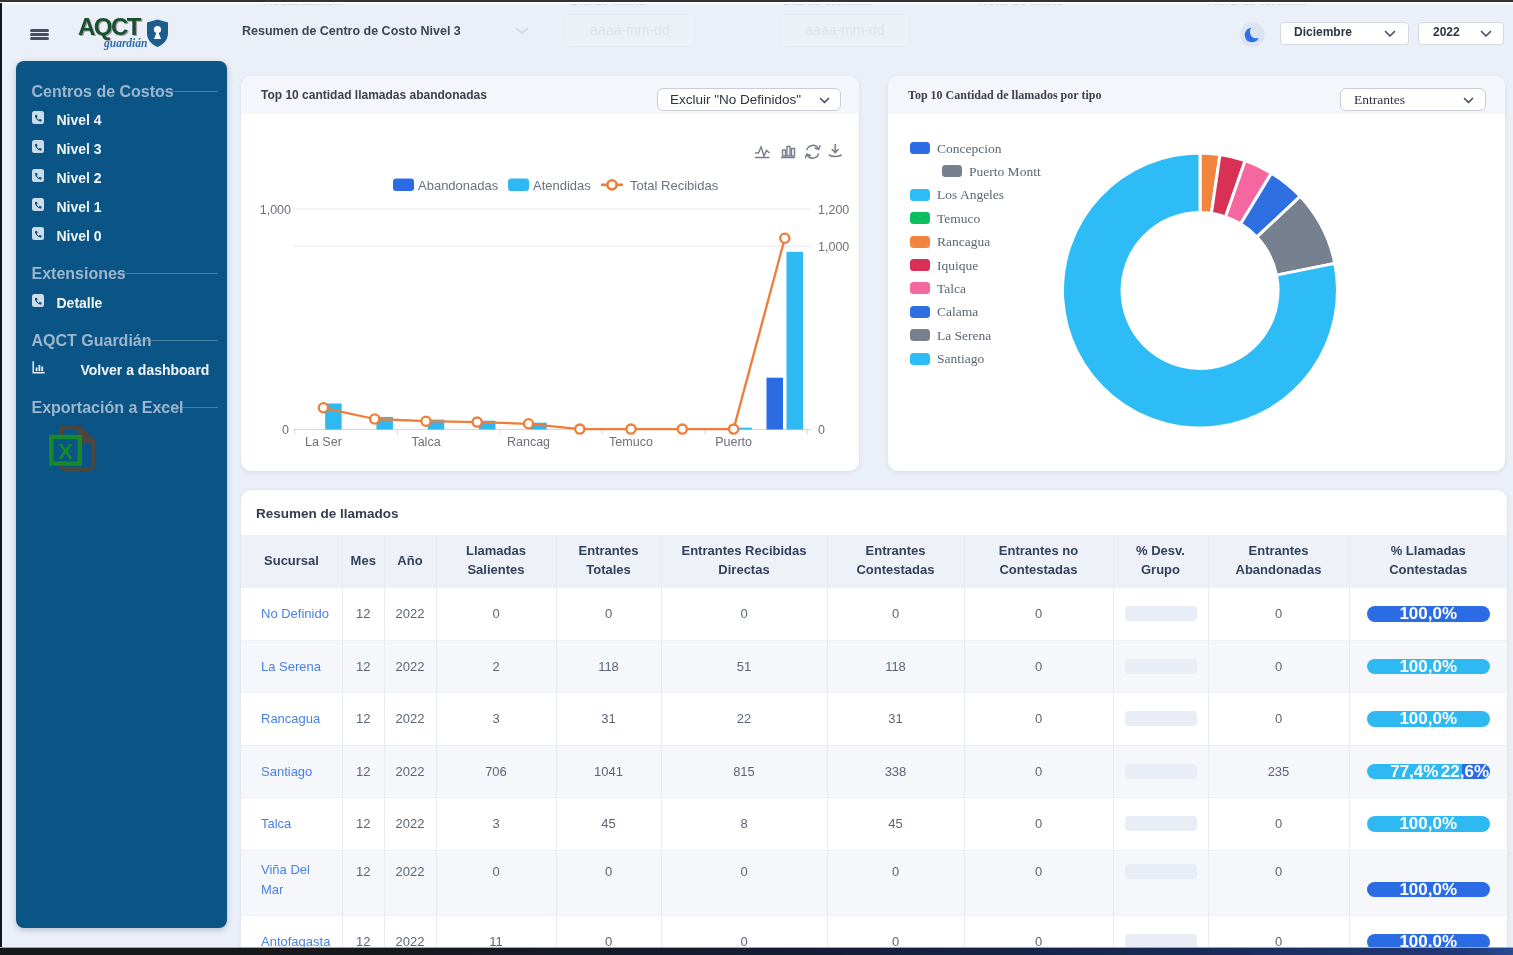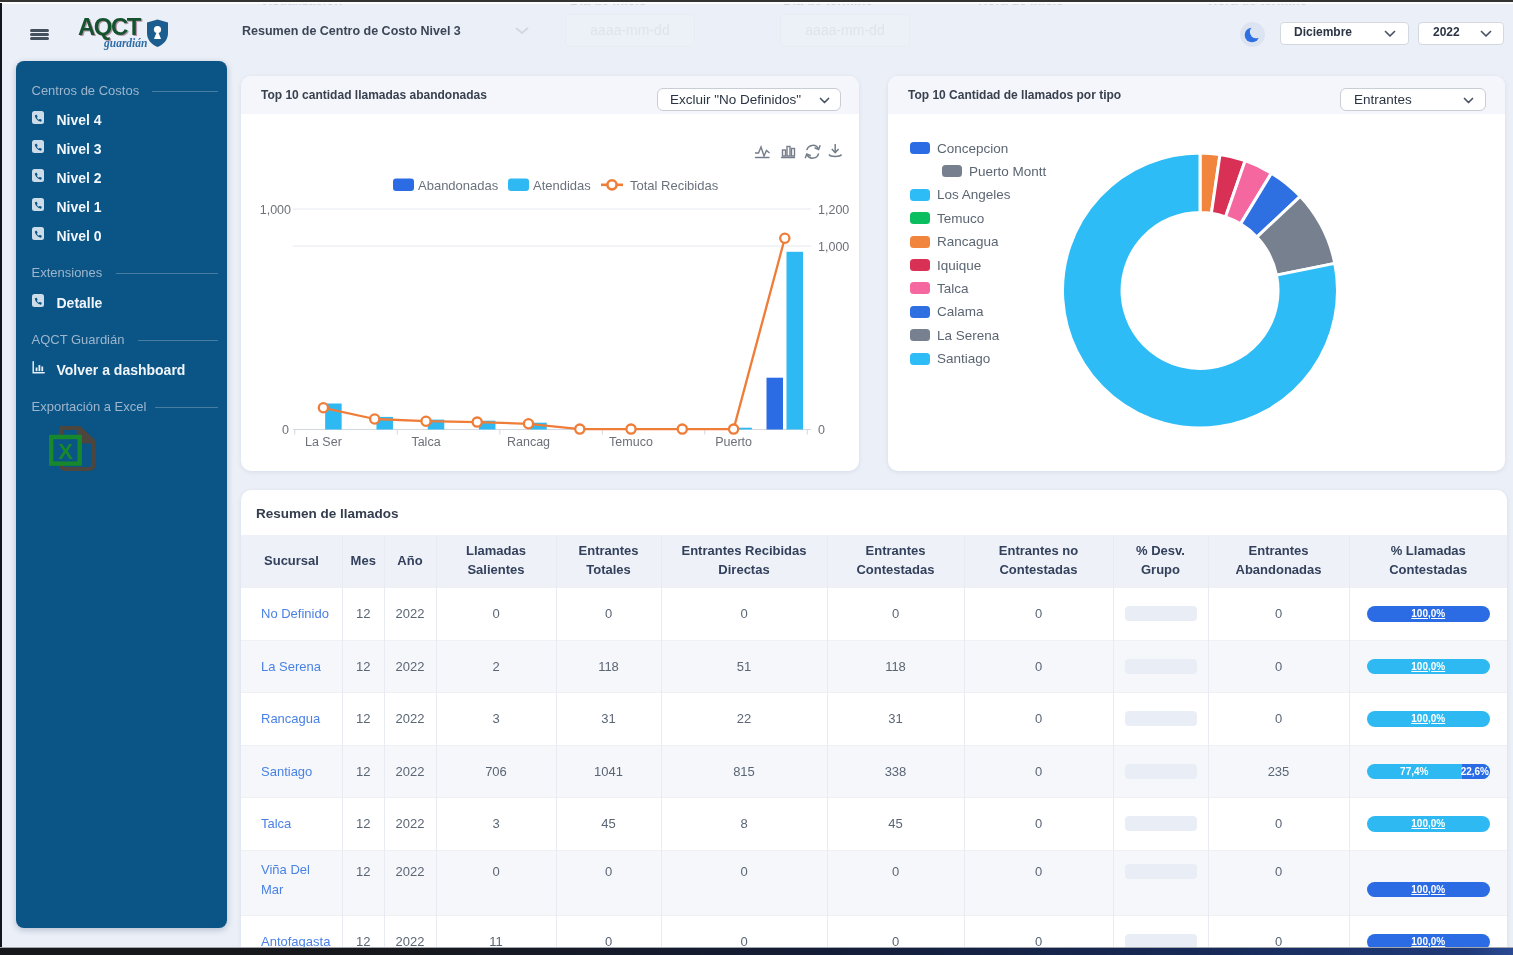--- a/index.html
+++ b/index.html
@@ -17,21 +17,21 @@
   .ghostlbl { position:absolute; top:-7px; font-size:13px; font-weight:600; color:rgba(95,105,122,0.22); white-space:nowrap; }
   .ghostbox { position:absolute; top:14px; height:33px; border:1px solid rgba(120,130,150,0.045); border-radius:5px; background:rgba(255,255,255,0.09); color:rgba(120,130,145,0.11); font-size:14px; line-height:31px; text-align:center; }
   
   #hamb { left:30px; top:29px; z-index:20; }
   #hamb div { width:18.5px; height:2.5px; border-radius:2px; background:#45505f; margin-bottom:1.6px; }
   #pagetitle { left:242px; top:23.5px; font-size:12.5px; font-weight:700; color:#3c4656; z-index:20; }
   #moonbtn { left:1240px; top:21.5px; width:25px; height:25px; border-radius:50%; background:#dde4f1; z-index:20; }
   .hsel { position:absolute; top:21.5px; height:23.5px; background:#fff; border:1px solid #d4d8e0; border-radius:4px; font-size:12px; font-weight:700; color:#2c3545; z-index:20; }
   
   #sidebar { left:16px; top:61px; width:211px; height:867px; background:#0b5486; border-radius:8px; z-index:10; box-shadow:0 2px 6px rgba(20,50,90,0.25); }
-  .sect { position:absolute; left:15.5px; font-size:13px; font-weight:400; color:#9db6cd; white-space:nowrap; }
+  .sect { position:absolute; left:15.5px; font-size:16px; font-weight:700; color:#9db6cd; white-space:nowrap; }
   .sect .ln { position:absolute; top:8px; height:1px; background:#7d9cb9; opacity:0.55; }
   .sitem { position:absolute; left:15.5px; font-size:14px; font-weight:700; color:#f1f6fb; }
   .picon { position:absolute; left:0; top:-1px; width:12.5px; height:12.5px; background:#cddce9; border-radius:2.5px; }
   .sitem span { padding-left:25px; }
   
   .card { position:absolute; background:#fff; border-radius:10px; box-shadow:0 1px 4px rgba(40,60,100,0.10); z-index:5; }
   .chead { position:absolute; left:0; top:0; right:0; height:38px; background:#f4f6fb; border-radius:10px 10px 0 0; }
   .ctitle { position:absolute; left:20px; top:12px; font-size:12px; font-weight:700; color:#39414f; }
   .csel { position:absolute; background:#fff; border:1px solid #c9cdd6; border-radius:6px; font-size:13.5px; color:#2b3442; z-index:6; }
   .chev { stroke:#4a5363; stroke-width:1.7; fill:none; stroke-linecap:round; stroke-linejoin:round; }
@@ -43,21 +43,21 @@
   #tblcard { left:241px; top:490px; width:1266px; height:475px; border-radius:10px 10px 0 0; }
   #tbltitle { position:absolute; left:15px; top:16px; font-size:13.5px; font-weight:700; color:#343d4d; }
   table { border-collapse:collapse; table-layout:fixed; width:1266px; }
   thead th { background:#eef2f8; font-size:13px; font-weight:700; color:#33415c; height:52.5px; line-height:1.45; padding:0; }
   tbody td { font-size:13px; color:#5b6675; text-align:center; height:41px; padding:0; border-top:1px solid #eef0f4; }
   td.suc { text-align:left; padding-left:20px; color:#4a82e4; }
   .vb { border-left:1px solid #e8ebf1; }
   tr.alt td { background:#f5f7fb; }
   tr.vt td { vertical-align:top; padding-top:13px; }
   .pdesv { width:72px; height:15px; background:#e9eef6; border-radius:4px; margin:0 auto; }
-  .pbar { width:123.5px; height:15.5px; border-radius:8px; margin:18px auto; color:#fff; font-size:10px; font-weight:700; line-height:15.5px; text-align:center; position:relative; overflow:hidden;text-decoration:underline; }
+  .pbar { width:123.5px; height:15.5px; border-radius:8px; margin:18px auto; color:#fff; font-size:17px; font-weight:700; line-height:15.5px; text-align:center; position:relative; overflow:hidden; }
   .pb-blue { background:#2b6ce4; }
   .pb-cyan { background:#2fb9f2; }
 </style>
 </head>
 <body>
 
   <div class="ghostlbl" style="left:260px;">Visualización</div>
   <div class="ghostlbl" style="left:570px;">Día de inicio</div>
   <div class="ghostlbl" style="left:783px;">Día de término</div>
   <div class="ghostlbl" style="left:978px;">Hora de inicio</div>
@@ -117,21 +117,21 @@
           <path transform="translate(1.6,1.6) scale(0.8)" fill="#0b5486" d="M12.9 10.1l-2-0.9c-0.4-0.2-0.9-0.1-1.2 0.3l-0.7 0.9c-1.2-0.6-2.8-2.2-3.4-3.4l0.9-0.7c0.4-0.3 0.5-0.8 0.3-1.2l-0.9-2C5.7 2.6 5.2 2.4 4.7 2.5L3.2 3C2.7 3.1 2.4 3.6 2.5 4.1 3.3 8.5 7.5 12.7 11.9 13.5c0.5 0.1 1-0.2 1.1-0.7l0.5-1.5C13.6 10.8 13.4 10.3 12.9 10.1z"></path>
         </svg></i><span>Nivel 1</span></div>
     <div class="sitem" style="top:167px;"><i class="picon"><svg width="12.5" height="12.5" viewBox="0 0 16 16">
           <path transform="translate(1.6,1.6) scale(0.8)" fill="#0b5486" d="M12.9 10.1l-2-0.9c-0.4-0.2-0.9-0.1-1.2 0.3l-0.7 0.9c-1.2-0.6-2.8-2.2-3.4-3.4l0.9-0.7c0.4-0.3 0.5-0.8 0.3-1.2l-0.9-2C5.7 2.6 5.2 2.4 4.7 2.5L3.2 3C2.7 3.1 2.4 3.6 2.5 4.1 3.3 8.5 7.5 12.7 11.9 13.5c0.5 0.1 1-0.2 1.1-0.7l0.5-1.5C13.6 10.8 13.4 10.3 12.9 10.1z"></path>
         </svg></i><span>Nivel 0</span></div>
     <div class="sect" style="top:204px;">Extensiones<i class="ln" style="left:84px; width:102px;"></i></div>
     <div class="sitem" style="top:234px;"><i class="picon"><svg width="12.5" height="12.5" viewBox="0 0 16 16">
           <path transform="translate(1.6,1.6) scale(0.8)" fill="#0b5486" d="M12.9 10.1l-2-0.9c-0.4-0.2-0.9-0.1-1.2 0.3l-0.7 0.9c-1.2-0.6-2.8-2.2-3.4-3.4l0.9-0.7c0.4-0.3 0.5-0.8 0.3-1.2l-0.9-2C5.7 2.6 5.2 2.4 4.7 2.5L3.2 3C2.7 3.1 2.4 3.6 2.5 4.1 3.3 8.5 7.5 12.7 11.9 13.5c0.5 0.1 1-0.2 1.1-0.7l0.5-1.5C13.6 10.8 13.4 10.3 12.9 10.1z"></path>
         </svg></i><span>Detalle</span></div>
     <div class="sect" style="top:271px;">AQCT Guardián<i class="ln" style="left:106px; width:80px;"></i></div>
-    <div class="sitem" style="top:301px;"><i style="position:absolute;left:0;top:-1px;"><svg width="13" height="13" viewBox="0 0 16 16">
+    <div class="sitem" style="top:301px;padding-left:24px;"><i style="position:absolute;left:0;top:-1px;"><svg width="13" height="13" viewBox="0 0 16 16">
           <path d="M1.5 1v13.5H15" stroke="#e8f0f7" stroke-width="1.8" fill="none" stroke-linecap="round"></path>
           <rect x="4.5" y="8" width="2.2" height="4.5" fill="#e8f0f7"></rect>
           <rect x="8" y="5" width="2.2" height="7.5" fill="#e8f0f7"></rect>
           <rect x="11.5" y="6.8" width="2.2" height="5.7" fill="#e8f0f7"></rect>
         </svg></i><span>Volver a dashboard</span></div>
     <div class="sect" style="top:338px;">Exportación a Excel<i class="ln" style="left:123px; width:63px;"></i></div>
     <div class="abs" style="left:33px; top:364px;">
       <svg width="64" height="48" viewBox="0 0 64 48">
         <path d="M12 3 H30 L44.5 16.5 V40 a4 4 0 0 1 -4 4 H16 a4 4 0 0 1 -4 -4 Z" fill="none" stroke="#4c463e" stroke-width="4.2" stroke-linejoin="round"></path>
         <path d="M30 3 L44.5 16.5 H34 a4 4 0 0 1 -4 -4 Z" fill="#4c463e" stroke="#4c463e" stroke-width="4.2" stroke-linejoin="round"></path>
@@ -231,21 +231,21 @@
           <circle cx="338.8" cy="315.1" r="4.6"></circle>
           <circle cx="390.0" cy="315.1" r="4.6"></circle>
           <circle cx="441.3" cy="315.1" r="4.6"></circle>
           <circle cx="492.6" cy="315.1" r="4.6"></circle>
           <circle cx="543.8" cy="124.2" r="4.6"></circle>
         </g>
       </svg>
     </div>
   </div>
 
-  <div class="card" id="card2" style="left:888px; top:75.5px; width:617px; height:395px;">
+  <div class="card" id="card2" style="left:888px; top:75.5px; width:617px; height:395px;font-family:Liberation Serif, serif;">
     <div class="chead"></div>
     <div class="ctitle">Top 10 Cantidad de llamados por tipo</div>
     <div class="csel" style="left:452px; top:12px; width:146px; height:23.5px;">
       <span style="position:absolute;left:13px;top:3.5px;">Entrantes</span>
       <svg style="position:absolute;right:11px;top:8px;" width="11" height="8">
         <path class="chev" d="M1.5 1.5l4 4 4-4"></path>
       </svg>
     </div>
     <div class="abs" id="chart2" style="left:0; top:38px; width:617px; height:357px;">
       <svg width="617" height="357" viewBox="0 0 617 357">

